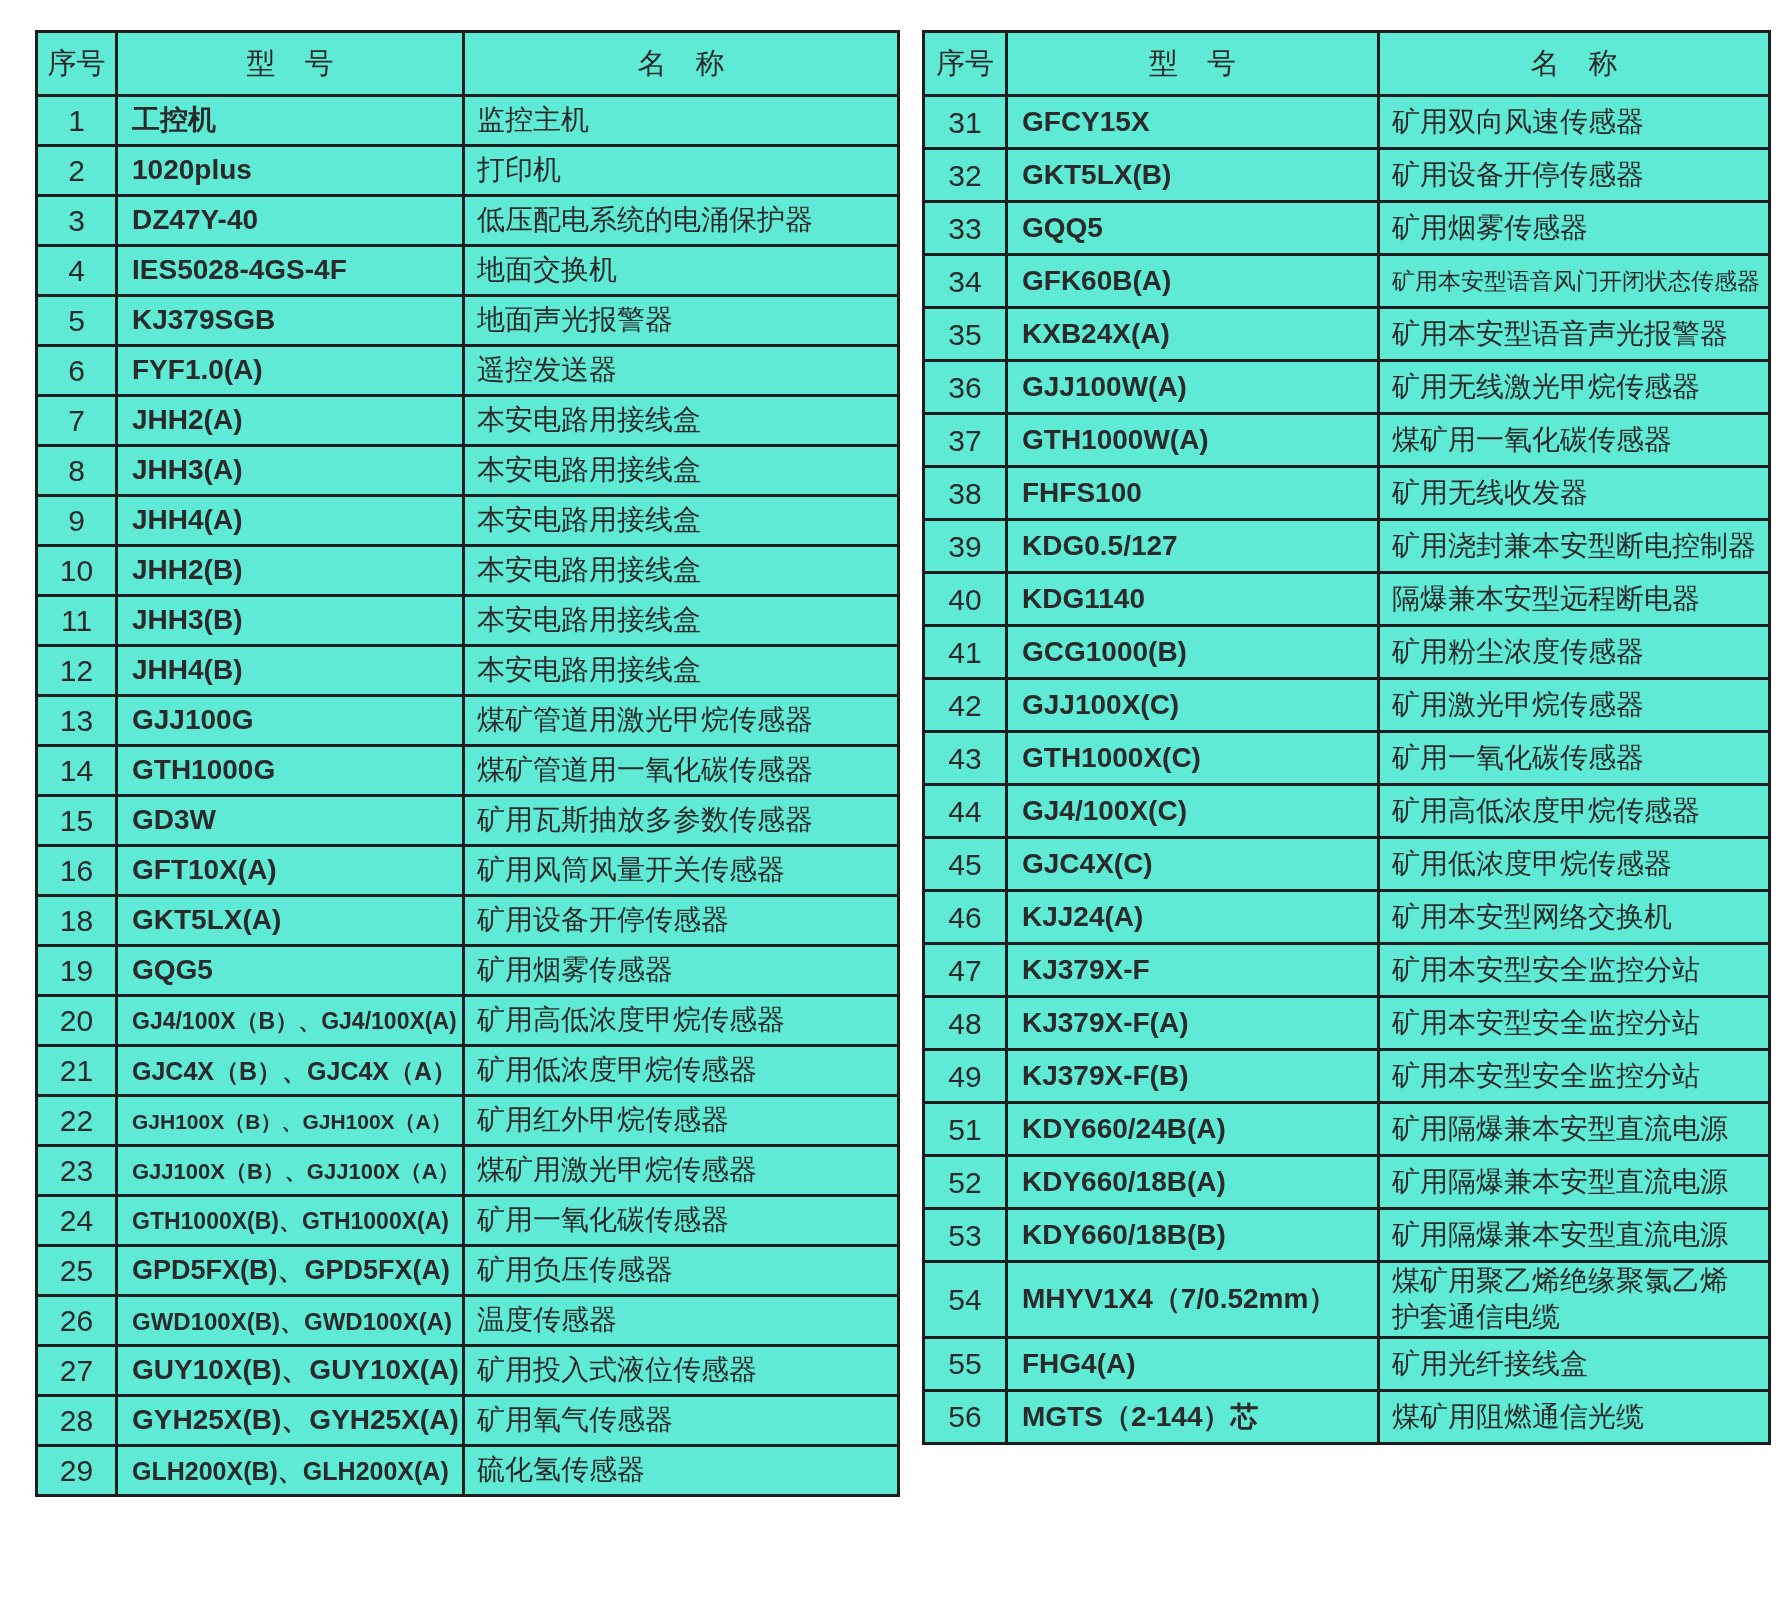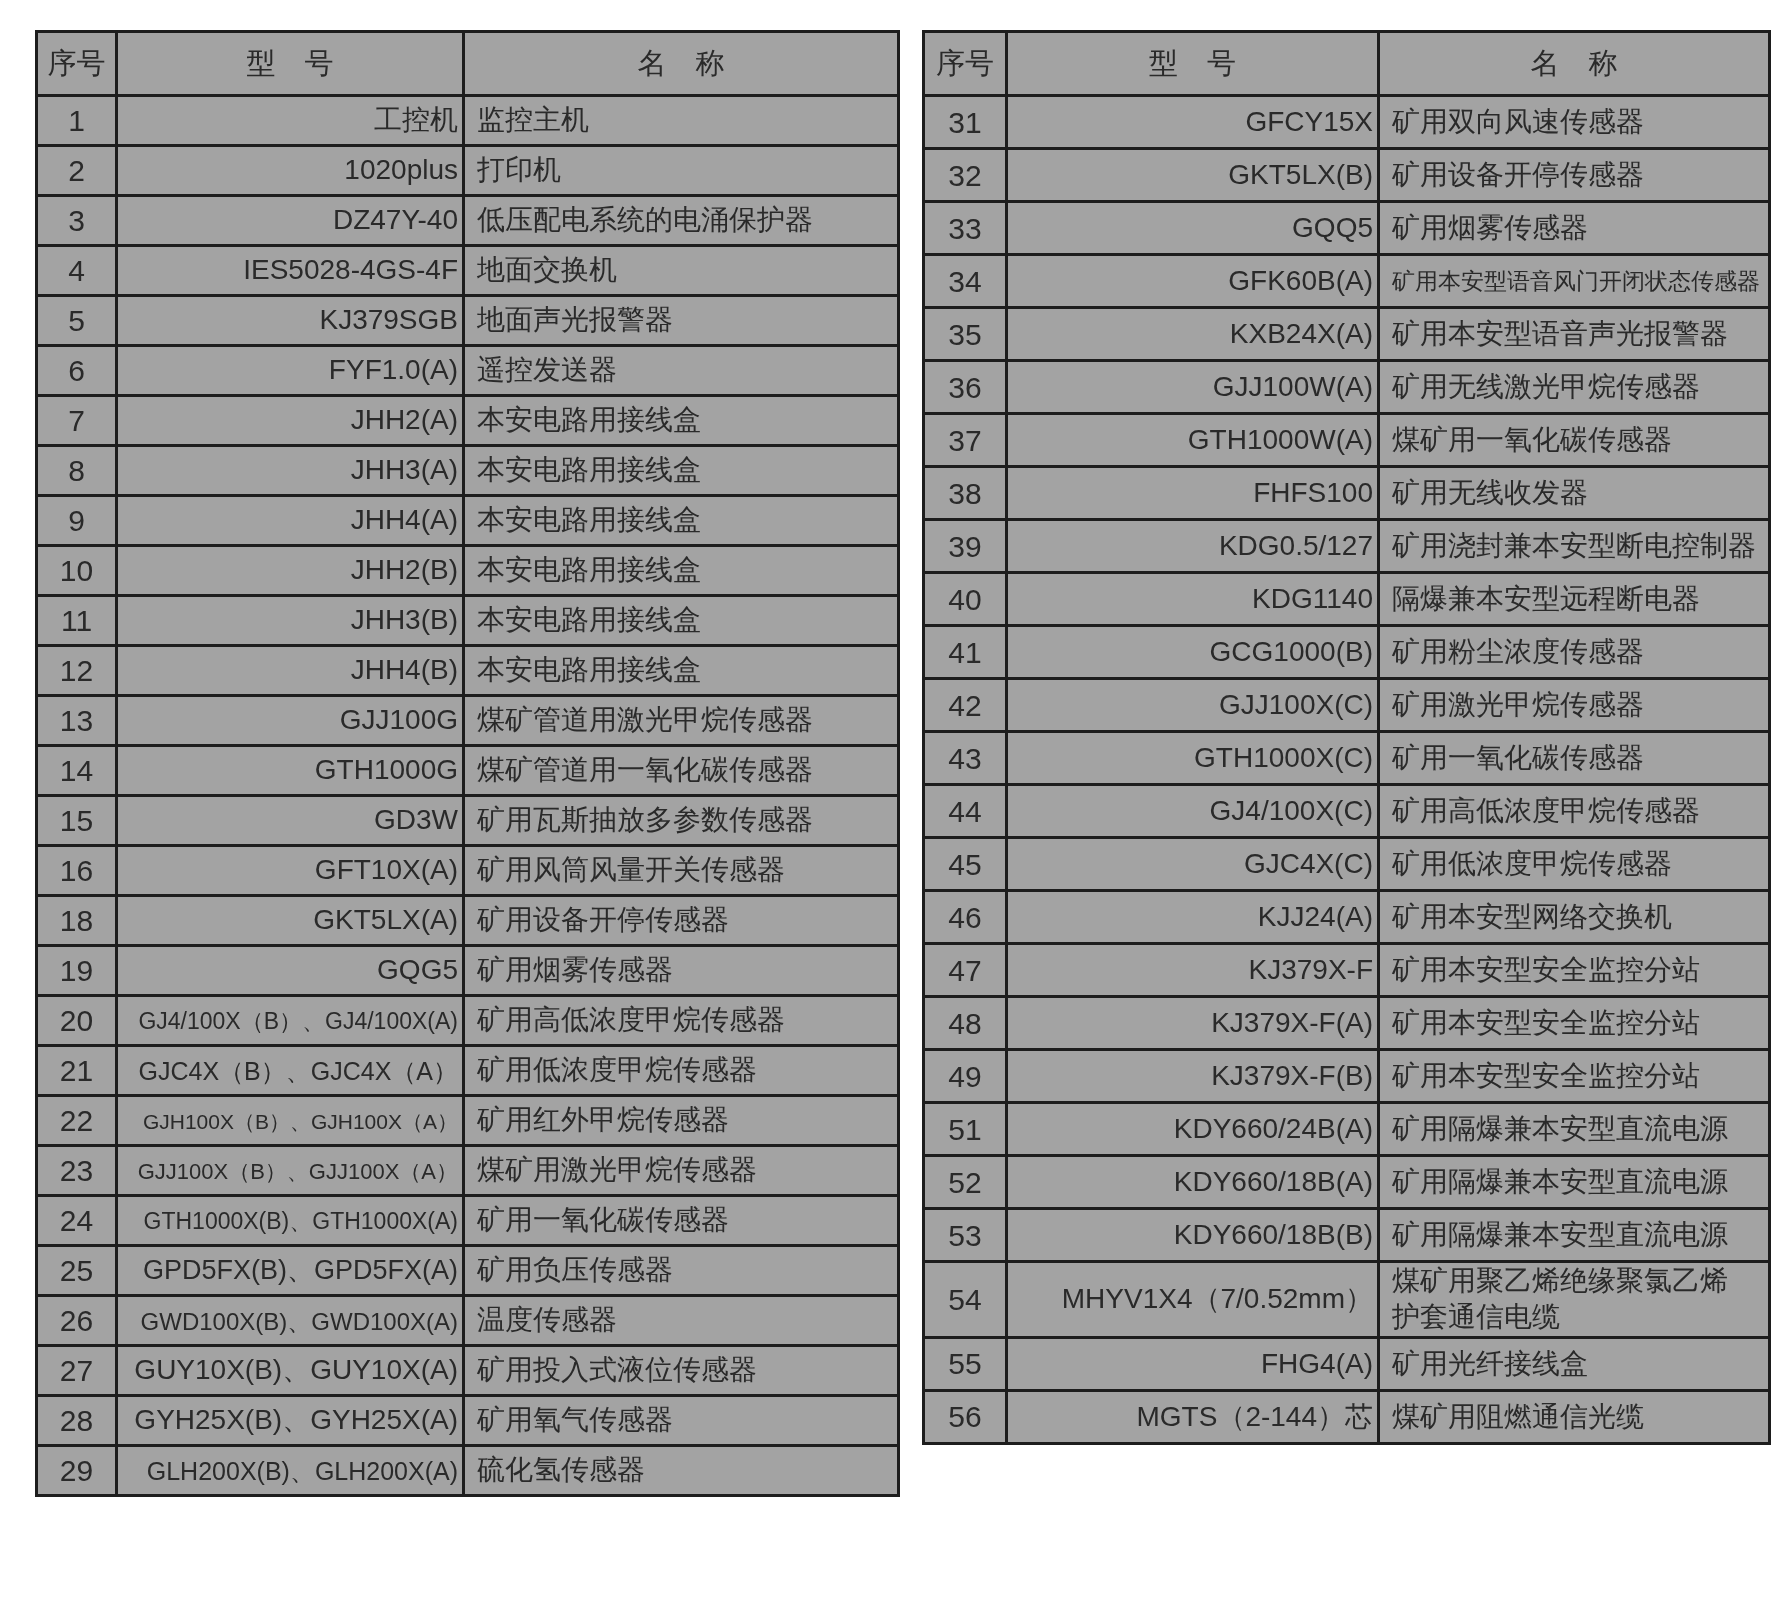--- a/index.html
+++ b/index.html
@@ -7,40 +7,40 @@
     width:1783px;height:1600px;
     background:#ffffff;
     position:relative;
     font-family:"Liberation Sans","DejaVu Sans",sans-serif;
     color:#2a2a2a;
   }
   table.tbl{
     position:absolute;
     border-collapse:collapse;
     table-layout:fixed;
-    background:#a3a3a3;
+    background:#5eead4;
   }
   .tbl th,.tbl td{
     border:3px solid #1d1d1d;
     vertical-align:middle;
     overflow:hidden;
     padding:0;
   }
   .tbl th{
     font-weight:normal;
     font-size:29px;
     text-align:center;
     height:61px;
   }
   .t1{left:35px;top:30px;width:862px;}
   .t2{left:922px;top:30px;width:846px;}
   .t1 td{height:47px;}
   .t2 td{height:50px;}
   td.c-idx{text-align:center;font-size:30px;}
-  td.c-model{padding-left:14px;padding-right:4px;font-size:28px;text-align:right;}
+  td.c-model{padding-left:14px;padding-right:4px;font-size:28px;text-align:left;font-weight:bold;}
   td.c-name{padding-left:12px;padding-right:4px;font-size:28px;text-align:left;}
   .cell-text{
     display:inline-block;
     white-space:pre;
     line-height:1.3;
     vertical-align:middle;
   }
 </style>
 </head>
 <body>

